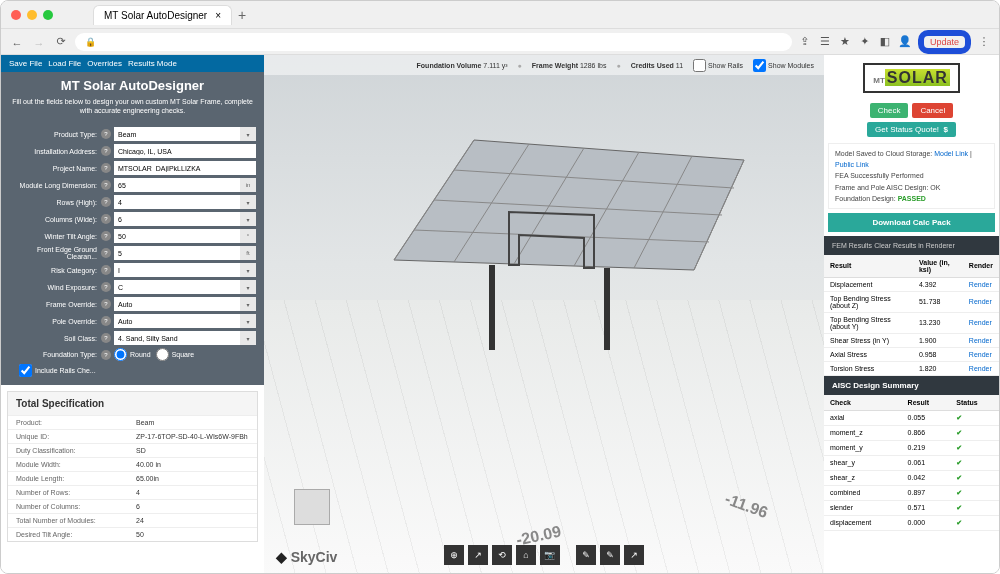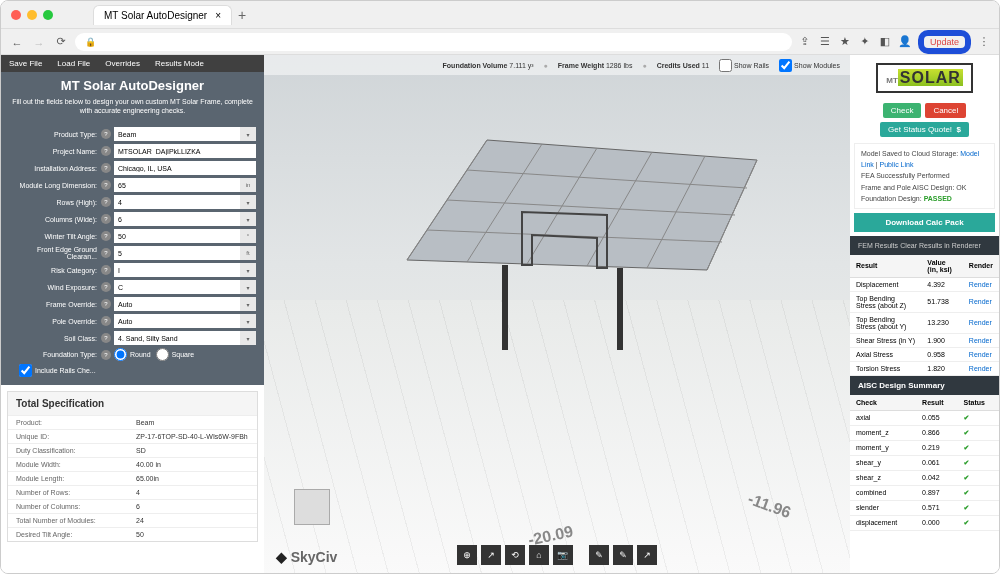--- a/index.html
+++ b/index.html
@@ -9,21 +9,21 @@
 .tl{width:10px;height:10px;border-radius:50%}
 .tab{margin-left:40px;background:#fff;border-radius:6px 6px 0 0;padding:4px 10px;font-size:10px;display:flex;align-items:center;gap:8px;border:1px solid #ddd;border-bottom:none}
 .newtab{margin-left:6px;font-size:14px;color:#666}
 .addrbar{height:26px;background:#f0f0f0;display:flex;align-items:center;padding:0 8px;gap:6px;border-bottom:1px solid #ddd;font-size:11px;color:#555}
 .navbtn{width:16px;text-align:center;cursor:pointer}
 .url{flex:1;background:#fff;border-radius:12px;height:18px;padding:0 10px;display:flex;align-items:center;font-size:9px;color:#888}
 .ricon{width:14px;text-align:center}
 .update{border:6px solid #1d4ed8;color:#d44;border-radius:10px;padding:1px 6px;font-size:9px}
 .app{display:flex;height:520px}
 .left{width:263px;background:#fff;overflow-y:auto;font-size:9px}
-.lefttop{background:#404040;color:#fff;padding:4px 8px;display:flex;gap:15px;font-size:8px}
+.lefttop{background:#0369a1;color:#fff;padding:4px 8px;display:flex;gap:6px;font-size:8px}
 .lefttop span{cursor:pointer}
 .lefthead{background:#5a6570;color:#fff;text-align:center;padding:6px 10px}
 .lefthead h2{font-size:13px;font-weight:600}
 .lefthead p{font-size:7px;margin-top:4px;line-height:1.3}
 .form{background:#5a6570;padding:6px 8px 8px}
 .frow{display:flex;align-items:center;margin-bottom:3px}
 .flabel{width:92px;text-align:right;color:#fff;font-size:7px;padding-right:4px}
 .fhelp{width:10px;height:10px;border-radius:50%;background:#888;color:#fff;font-size:6px;display:flex;align-items:center;justify-content:center;margin-right:3px}
 .finput{flex:1;background:#fff;border:none;height:14px;font-size:7px;padding:0 4px}
 .funit{background:#e8e8e8;width:16px;height:14px;font-size:6px;display:flex;align-items:center;justify-content:center;color:#666}
@@ -44,21 +44,21 @@
 .viewport{position:absolute;inset:20px 0 0 0}
 .ground{position:absolute;left:0;right:0;bottom:0;height:55%;background:repeating-linear-gradient(75deg,rgba(0,0,0,0.05) 0 1px,transparent 1px 30px),linear-gradient(#e8eae9,#fafafa)}
 .dim{position:absolute;font-size:16px;color:#888;font-weight:600}
 .solar{position:absolute;left:50%;top:45px;transform:translateX(-50%);width:420px;height:240px}
 .svgpanel{width:100%;height:100%}
 .logo{position:absolute;left:12px;bottom:10px;font-size:14px;font-weight:700;color:#222}
 .logo span{color:#666}
 .cube{position:absolute;left:30px;bottom:50px;width:36px;height:36px;border:1px solid #aaa;background:#ddd}
 .toolbar{position:absolute;left:50%;bottom:10px;transform:translateX(-50%);display:flex;gap:4px}
 .tbtn{width:20px;height:20px;background:#333;color:#fff;font-size:9px;display:flex;align-items:center;justify-content:center;cursor:pointer}
-.right{width:149px;background:#fff;overflow-y:auto;font-size:8px}
+.right{width:175px;background:#fff;overflow-y:auto;font-size:8px}
 .rlogo{background:#fff;padding:8px;text-align:center}
 .rlogobox{border:2px solid #333;background:#fff;display:inline-block;padding:4px 8px}
 .rlogobox .mt{font-size:8px;font-weight:700;color:#777}
 .rlogobox .sol{font-size:16px;font-weight:900;color:#333;letter-spacing:1px;background:linear-gradient(#c8e030,#8bc020);padding:0 2px}
 .rbtns{display:flex;justify-content:center;gap:4px;padding:2px 0 4px}
 .btn{padding:3px 8px;font-size:8px;border:none;color:#fff;cursor:pointer;border-radius:2px}
 .btn.green{background:#3cb371}
 .btn.red{background:#d43}
 .btn.teal{background:#2aa89a}
 .quote{display:flex;justify-content:center;padding:0 0 6px}
@@ -121,28 +121,28 @@
     <p>Fill out the fields below to design your own custom MT Solar Frame, complete with accurate engineering checks.</p>
   </div>
   <div class="form" id="form">
         <div class="frow">
           <div class="flabel">Product Type:</div>
           <div class="fhelp">?</div>
           <input class="finput" value="Beam" style="">
           <div class="funit">▾</div>
         </div>
         <div class="frow">
+          <div class="flabel">Installation Address:</div>
+          <div class="fhelp">?</div>
+          <input class="finput" value="Chicago, IL, USA" style="">
+        </div>
+        <div class="frow">
           <div class="flabel">Project Name:</div>
           <div class="fhelp">?</div>
           <input class="finput" value="MTSOLAR_DAjIPkLLIZKA" style="">
-        </div>
-        <div class="frow">
-          <div class="flabel">Installation Address:</div>
-          <div class="fhelp">?</div>
-          <input class="finput" value="Chicago, IL, USA" style="">
         </div>
         <div class="frow">
           <div class="flabel">Module Long Dimension:</div>
           <div class="fhelp">?</div>
           <input class="finput" value="65" style="">
           <div class="funit">in</div>
         </div>
         <div class="frow">
           <div class="flabel">Rows (High):</div>
           <div class="fhelp">?</div>

